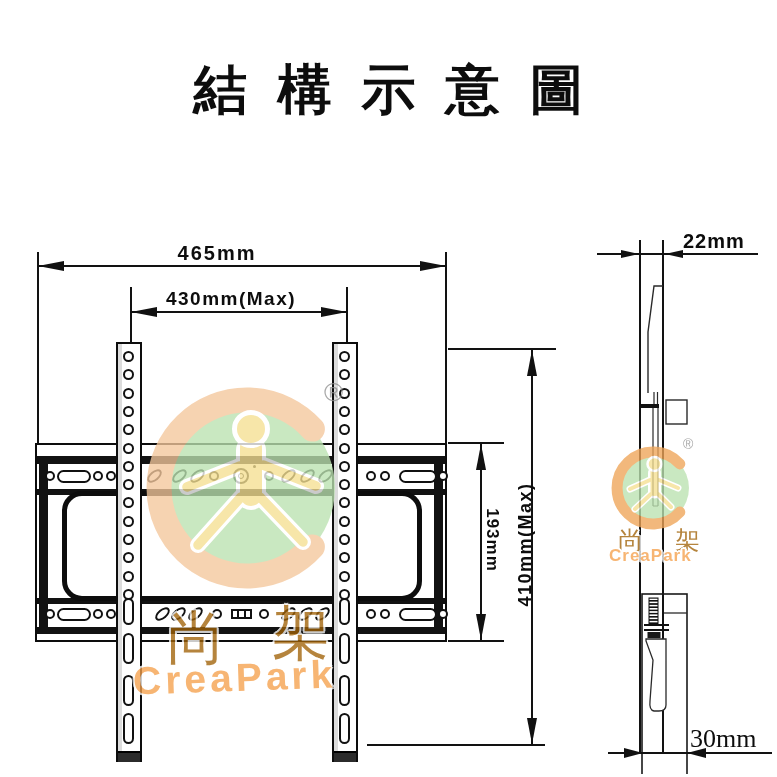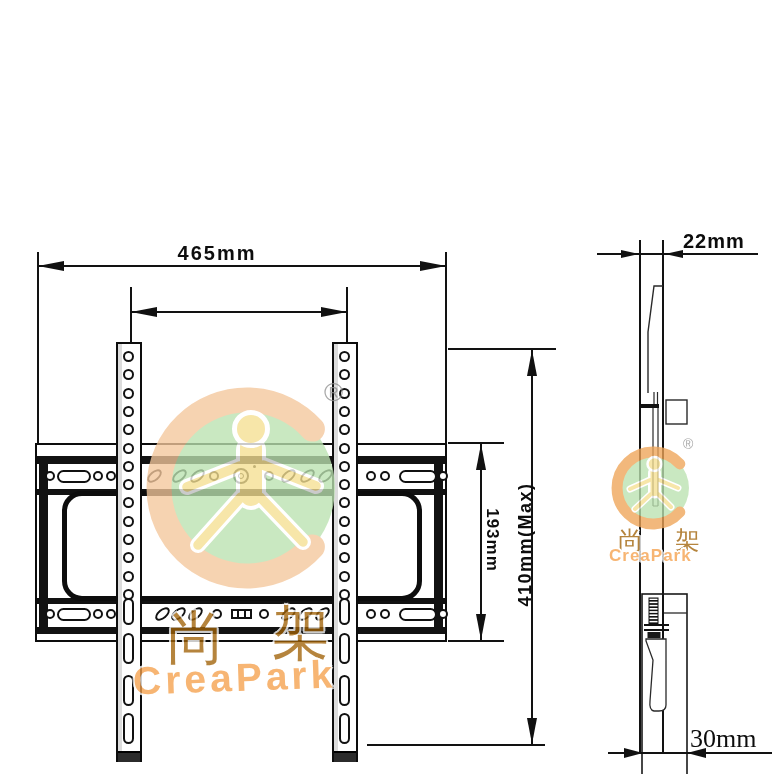--- a/index.html
+++ b/index.html
@@ -36,33 +36,35 @@
      border-radius:50%;box-sizing:border-box;}
   .stamp-dot{position:absolute;width:3px;height:3px;background:#111;border-radius:50%;}
   .cell3{position:absolute;width:21px;height:10px;border:2px solid #111;box-sizing:border-box;background:
      linear-gradient(90deg,transparent 0 4px,#111 4px 6px,transparent 6px 11px,#111 11px 13px,transparent 13px);}
 </style>
 </head>
 <body>
 
 <div id="page">
 
+  <div class="lbl" style="left:0;right:0;top:54px;font-size:54px;letter-spacing:30px;padding-left:30px;font-family:'DejaVu Serif',serif;">結構示意圖</div>
 
   <div class="ln" style="left:37px;top:252px;width:2px;height:192px;"></div>
   <div class="ln" style="left:445px;top:252px;width:2px;height:192px;"></div>
   <div class="ln" style="left:38px;top:265px;width:408px;height:2px;"></div>
   <div class="tri" style="left:38px;top:261px;border-width:5px 26px 5px 0;border-right-color:#111;"></div>
   <div class="tri" style="left:420px;top:261px;border-width:5px 0 5px 26px;border-left-color:#111;"></div>
   <div class="lbl" style="left:117px;top:242px;width:200px;font-size:20px;letter-spacing:2px;text-align:center;">465mm</div>
 
   <div class="ln" style="left:130px;top:287px;width:2px;height:57px;"></div>
   <div class="ln" style="left:346px;top:287px;width:2px;height:57px;"></div>
   <div class="ln" style="left:131px;top:311px;width:216px;height:2px;"></div>
   <div class="tri" style="left:131px;top:307px;border-width:5px 26px 5px 0;border-right-color:#111;"></div>
   <div class="tri" style="left:321px;top:307px;border-width:5px 0 5px 26px;border-left-color:#111;"></div>
+  <div class="lbl" style="left:126px;top:288px;width:210px;font-size:19px;letter-spacing:1.5px;">430mm(Max)</div>
 
   <div class="ln" style="left:448px;top:442px;width:56px;height:2px;"></div>
   <div class="ln" style="left:448px;top:640px;width:56px;height:2px;"></div>
   <div class="ln" style="left:480px;top:444px;width:2px;height:197px;"></div>
   <div class="tri" style="left:476px;top:444px;border-width:0 5px 26px 5px;border-bottom-color:#111;"></div>
   <div class="tri" style="left:476px;top:614px;border-width:26px 5px 0 5px;border-top-color:#111;"></div>
   <div class="lbl" style="left:447px;top:530px;width:90px;font-size:17px;letter-spacing:1px;transform:rotate(90deg);">193mm</div>
 
   <div class="ln" style="left:448px;top:348px;width:108px;height:2px;"></div>
   <div class="ln" style="left:367px;top:744px;width:178px;height:2px;"></div>

